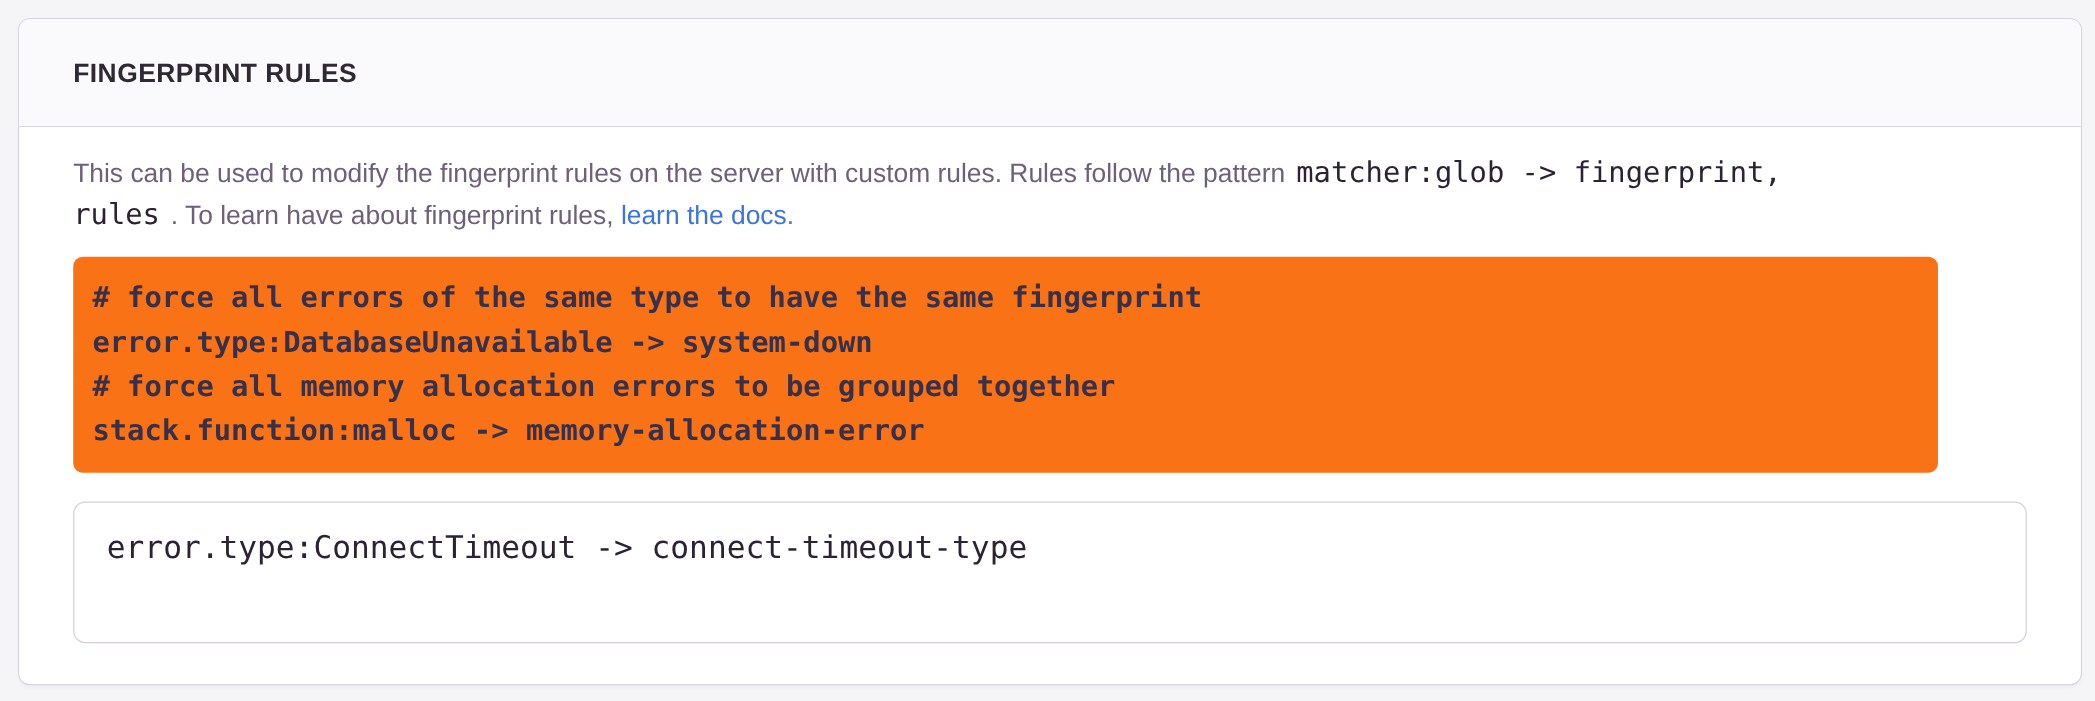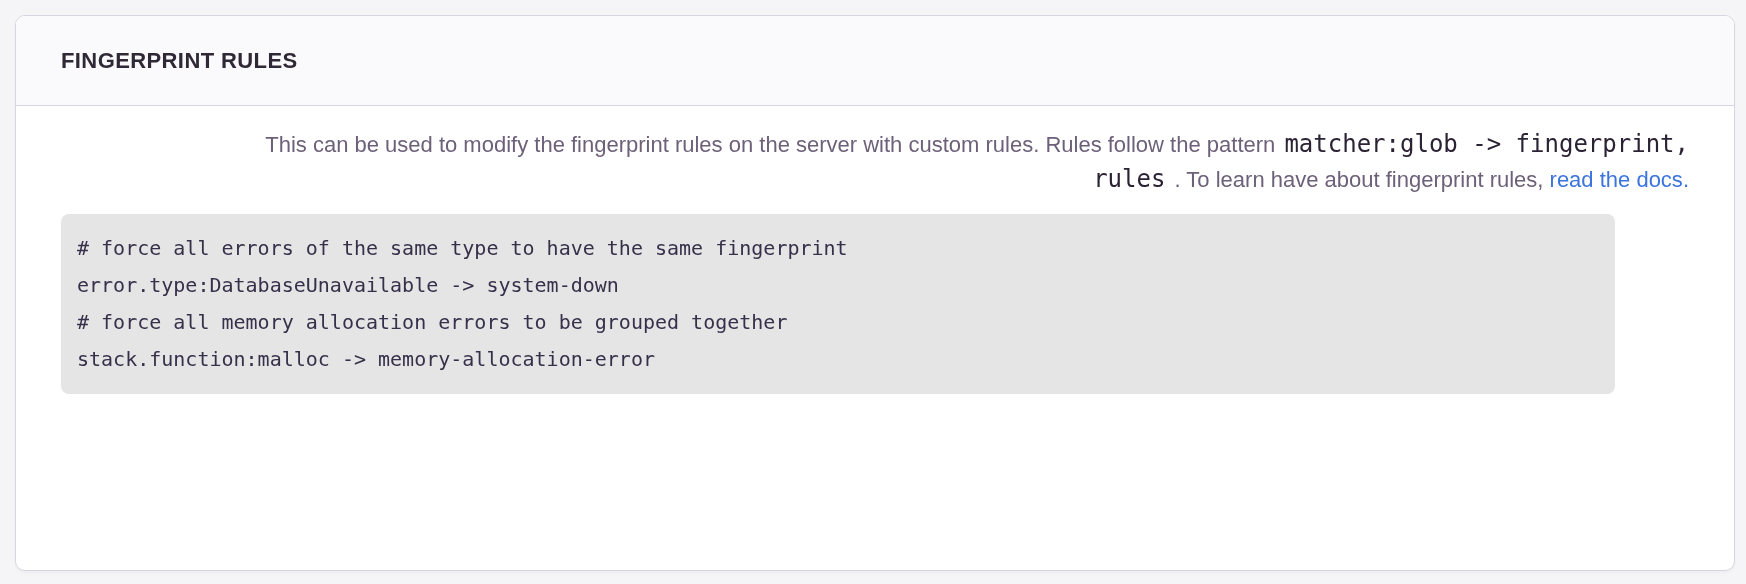--- a/index.html
+++ b/index.html
@@ -35,45 +35,45 @@
     color: #2f2936;
   }
   .panel-body {
     padding: 21px 45px 0 45px;
   }
   .description {
     font-size: 22px;
     line-height: 34px;
     color: #6d6079;
     margin: 0 0 17px 0;
-    text-align: right;
   }
   .inline-code {
     font-family: "DejaVu Sans Mono", monospace;
     font-size: 24px;
     color: #2b2233;
     padding: 0 3px;
   }
   .docs-link {
     color: var(--link-color, #3c74dd);
     text-decoration: none;
     cursor: pointer;
   }
   .link-suffix { color: var(--link-color, #3c74dd); }
   .example-code {
-    background: #e5e5e5;
+    background: #f97316;
     border-radius: 8px;
     padding: 16px;
     margin: 0 74px 24px 0;
     font-family: "DejaVu Sans Mono", monospace;
-    font-size: 20px;
+    font-size: 24px;
     line-height: 37px;
     color: #37304a;
     white-space: pre;
     overflow: hidden;
+    font-weight: bold;
   }
   .rules-textarea {
     display: block;
     width: 100%;
     height: 118px;
     background: #ffffff;
     border: 1px solid #d4cfdb;
     border-radius: 10px;
     padding: 20px 27px;
     font-family: "DejaVu Sans Mono", monospace;
@@ -86,21 +86,22 @@
   }
 </style>
 </head>
 <body>
 
 <div class="panel">
   <div class="panel-header">
     <h2 class="panel-title">FINGERPRINT RULES</h2>
   </div>
   <div class="panel-body">
-    <p class="description"><span>This can be used to modify the fingerprint rules on the server with custom rules. Rules follow the pattern </span><code class="inline-code"><span>matcher:glob -&gt; fingerprint,</span><br><span>rules</span></code><span> . To learn have about fingerprint rules, </span><a class="docs-link" href="#">read the docs</a><span class="link-suffix">.</span></p>
+    <p class="description"><span>This can be used to modify the fingerprint rules on the server with custom rules. Rules follow the pattern </span><code class="inline-code"><span>matcher:glob -&gt; fingerprint,</span><br><span>rules</span></code><span> . To learn have about fingerprint rules, </span><a class="docs-link" href="#">learn the docs</a><span class="link-suffix">.</span></p>
 
     <pre class="example-code"># force all errors of the same type to have the same fingerprint
 error.type:DatabaseUnavailable -&gt; system-down
 # force all memory allocation errors to be grouped together
 stack.function:malloc -&gt; memory-allocation-error</pre>
 
+    <textarea class="rules-textarea" spellcheck="false" style="">error.type:ConnectTimeout -&gt; connect-timeout-type</textarea>
   </div>
 </div>
 
 </body></html>

